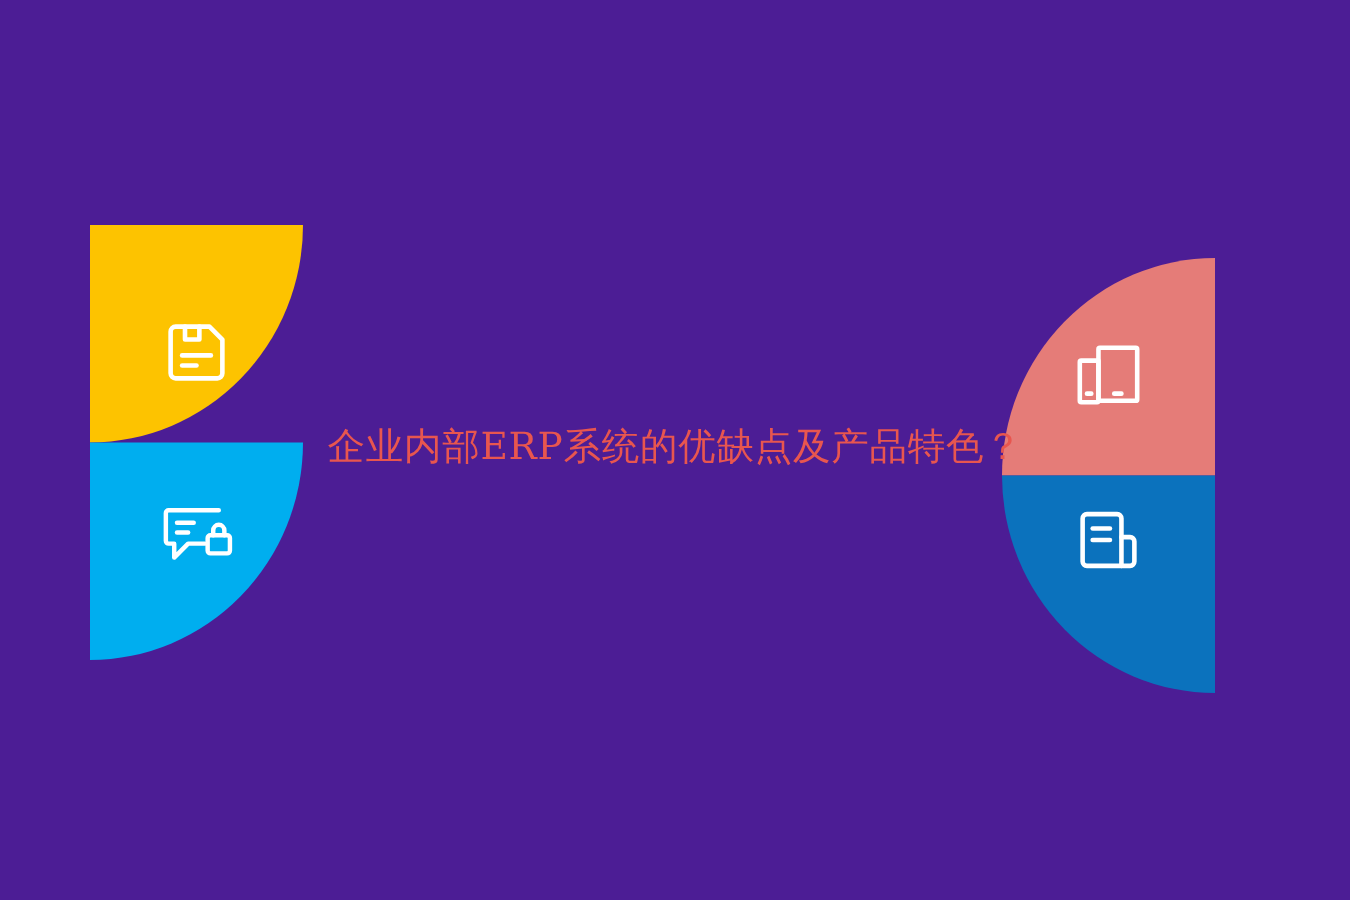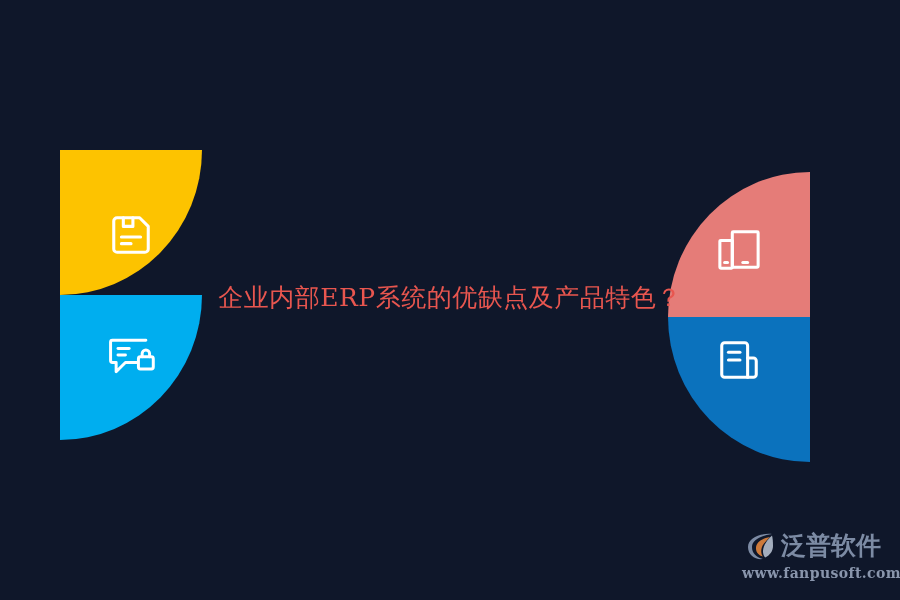--- a/index.html
+++ b/index.html
@@ -153,21 +153,21 @@
     color: #9AA7BE;
     text-align: center;
     line-height: 18px;
     letter-spacing: 0.4px;
     margin-top: -2px;
   }
 </style>
 </head>
 <body>
 
-<div id="canvas" style="background: #0f172a;">
+<div id="canvas" style="background: #4c1d95;">
 
   <div class="leaf" id="leaf-left">
 
     <div class="quad" id="quad-yellow" style="background: rgb(253, 195, 0);"></div>
 
     <div class="quad" id="quad-cyan" style="background: rgb(0, 174, 239);"></div>
   </div>
 
   <div class="icon-wrap" id="icon-save-document">
     <svg width="46" height="46" viewBox="0 0 48 48" fill="none" stroke="#FFFFFF" stroke-width="3.2" stroke-linecap="round" stroke-linejoin="round">
@@ -208,27 +208,14 @@
     <svg width="46" height="46" viewBox="0 0 48 48" fill="none" stroke="#FFFFFF" stroke-width="3.2" stroke-linecap="round" stroke-linejoin="round">
       <path d="M6 9 a3 3 0 0 1 3-3 H30 a3 3 0 0 1 3 3 V42 H9 a3 3 0 0 1-3-3 Z"></path>
       <path d="M33 22 H39 a3 3 0 0 1 3 3 V39 a3 3 0 0 1-3 3 H33"></path>
       <path d="M13 16 H25"></path>
       <path d="M13 24 H25"></path>
     </svg>
   </div>
 
   <div id="page-title" style="color: rgb(232, 86, 79);">企业内部ERP系统的优缺点及产品特色？</div>
 
-  <div id="watermark">
-    <div id="watermark-row">
-      <div id="watermark-mark">
-        <svg width="36" height="36" viewBox="0 0 36 36">
-          <path d="M30 6 C18 5 6 10 6 19 C6 27 13 32 21 31 C14 29 10 25 10 19 C10 12 19 7.5 30 6 Z" fill="#8C9BB5"></path>
-          <path d="M28 9 C20 10.5 14.5 14 14 19.5 C13.6 24 16.5 27.5 21 28.6 C18.5 25.5 18.5 20 22 15.5 C24 13 26 10.8 28 9 Z" fill="#E8883E"></path>
-          <path d="M30 7.5 C25 12 21.5 17 21 22.5 C20.8 25.5 21.6 27.8 23.2 29.6 C28 27 31 23 31 18 C31 14 30.8 10.5 30 7.5 Z" fill="#B9C3D3"></path>
-        </svg>
-      </div>
-      <div id="watermark-brand" style="color: rgb(140, 155, 181);">泛普软件</div>
-    </div>
-    <div id="watermark-url" style="color: rgb(154, 167, 190);">www.fanpusoft.com</div>
-  </div>
 
 </div>
 
 </body></html>

